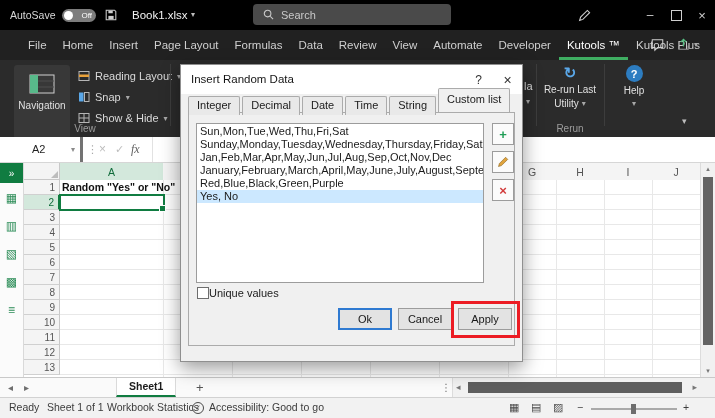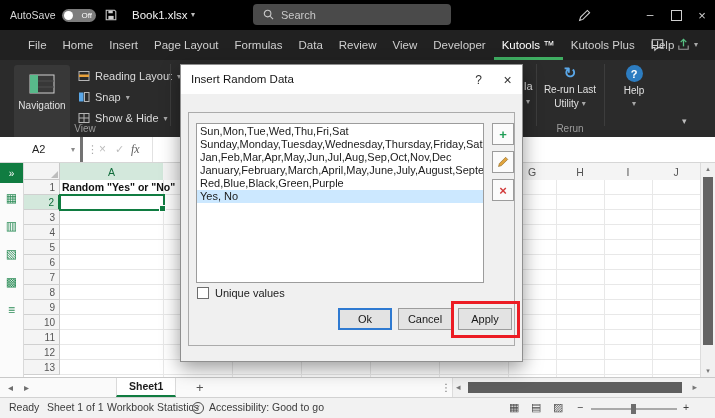--- a/index.html
+++ b/index.html
@@ -82,20 +82,21 @@
   <div class="tabsrow">
     <div class="tabflex">
       <span class="rtab">File</span>
       <span class="rtab">Home</span>
       <span class="rtab">Insert</span>
       <span class="rtab">Page Layout</span>
       <span class="rtab">Formulas</span>
       <span class="rtab">Data</span>
       <span class="rtab">Review</span>
       <span class="rtab">View</span>
+      <span class="rtab">Automate</span>
       <span class="rtab">Developer</span>
       <span class="rtab active">Kutools ™</span>
       <span class="rtab">Kutools Plus</span>
       <span class="rtab">Help</span>
     </div>
     <span class="abs" style="left:650px;top:8px"><svg width="15" height="14" viewBox="0 0 16 16">
           <path d="M2 2h12v9H8l-3 3v-3H2z" fill="none" stroke="#cfcfcf" stroke-width="1.2"></path>
         </svg></span>
     <span class="abs" style="left:676px;top:7px;display:flex;align-items:center;gap:3px">
         <svg width="15" height="15" viewBox="0 0 16 16">
@@ -274,20 +275,28 @@
     <div class="abs" style="left:631px;top:6px;width:5px;height:10px;background:#6d6d6d"></div>
     <span class="abs" style="left:683px;line-height:19px">+</span>
   </div>
 
   <div class="dialog">
     <div style="position:absolute;left:0;top:0;width:100%;height:29px;background:#fff">
       <span style="position:absolute;left:10px;line-height:29px;font-size:11.5px;color:#151515">Insert Random Data</span>
       <span style="position:absolute;right:29px;top:0;width:29px;height:29px;display:flex;align-items:center;justify-content:center;color:#333;font-size:12px">?</span>
       <span style="position:absolute;right:0;top:0;width:29px;height:29px;display:flex;align-items:center;justify-content:center;color:#333;font-size:14px">×</span>
     </div>
+    <div style="position:absolute;left:7px;top:26px;height:21px;display:flex;align-items:flex-end;z-index:3">
+      <span class="dtab">Integer</span>
+      <span class="dtab">Decimal</span>
+      <span class="dtab">Date</span>
+      <span class="dtab">Time</span>
+      <span class="dtab">String</span>
+      <span class="dtab active">Custom list</span>
+    </div>
     <div style="position:absolute;left:7px;top:47px;width:327px;height:234px;border:1px solid #ababab;background:#f0f0f0;box-sizing:border-box"></div>
 
     <div style="position:absolute;left:15px;top:58px;width:288px;height:160px;background:#fff;border:1px solid #9c9c9c;overflow:hidden;z-index:2;box-sizing:border-box;padding-top:1px">
       <div class="ditem">Sun,Mon,Tue,Wed,Thu,Fri,Sat</div>
       <div class="ditem">Sunday,Monday,Tuesday,Wednesday,Thursday,Friday,Saturday</div>
       <div class="ditem">Jan,Feb,Mar,Apr,May,Jun,Jul,Aug,Sep,Oct,Nov,Dec</div>
       <div class="ditem">January,February,March,April,May,June,July,August,September,Octob...</div>
       <div class="ditem">Red,Blue,Black,Green,Purple</div>
       <div class="ditem selected">Yes, No</div>
     </div>
@@ -299,21 +308,21 @@
         <span style="display:flex">
           <svg width="12" height="12" viewBox="0 0 16 16">
             <path d="M2 14l1.2-4L11.5 1.7l2.8 2.8L6 12.8z" fill="#e0a33c" stroke="#8a6420" stroke-width="0.8"></path>
           </svg>
         </span>
       </div>
     <div class="sidebtn" style="top:114px">
         <span style="color:#d23b3b;font-weight:bold;font-size:13px">×</span>
       </div>
 
-    <div style="position:absolute;left:16px;top:222px;display:flex;align-items:flex-end;gap:6px;z-index:2">
+    <div style="position:absolute;left:16px;top:222px;display:flex;align-items:flex-end;z-index:2">
       <span style="width:12px;height:12px;background:#fff;border:1px solid #6e6e6e;display:inline-block;box-sizing:border-box"></span>
       <span style="font-size:11px;color:#1b1b1b">Unique values</span>
     </div>
 
     <div class="dbtn" style="left:157px;border:1px solid #2f7ad1;box-shadow:inset 0 0 0 1px #2f7ad1">Ok</div>
     <div class="dbtn" style="left:217px">Cancel</div>
     <div class="dbtn" style="left:277px">Apply</div>
     <div style="position:absolute;left:270px;top:236px;width:69px;height:37px;border:3px solid #ec1c24;z-index:6;pointer-events:none;box-sizing:border-box"></div>
   </div>
 

